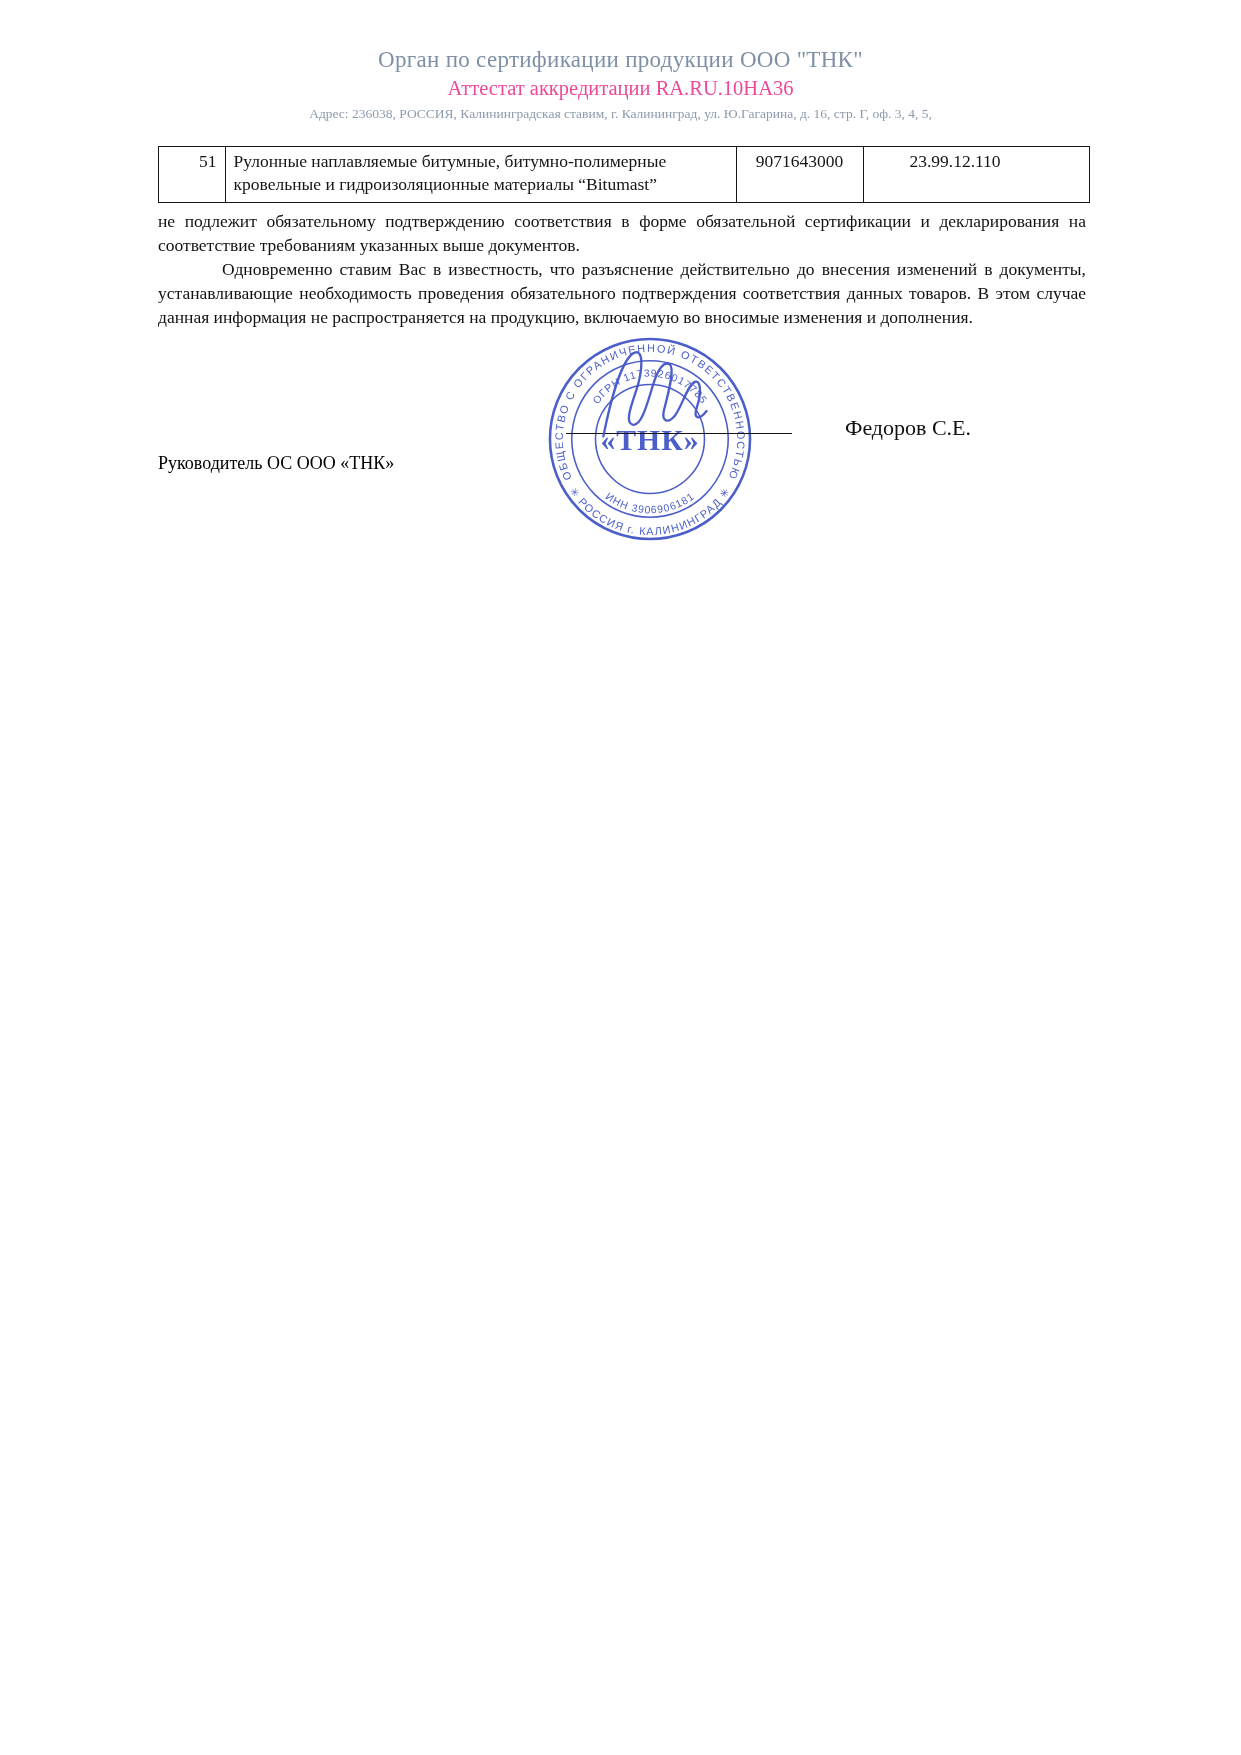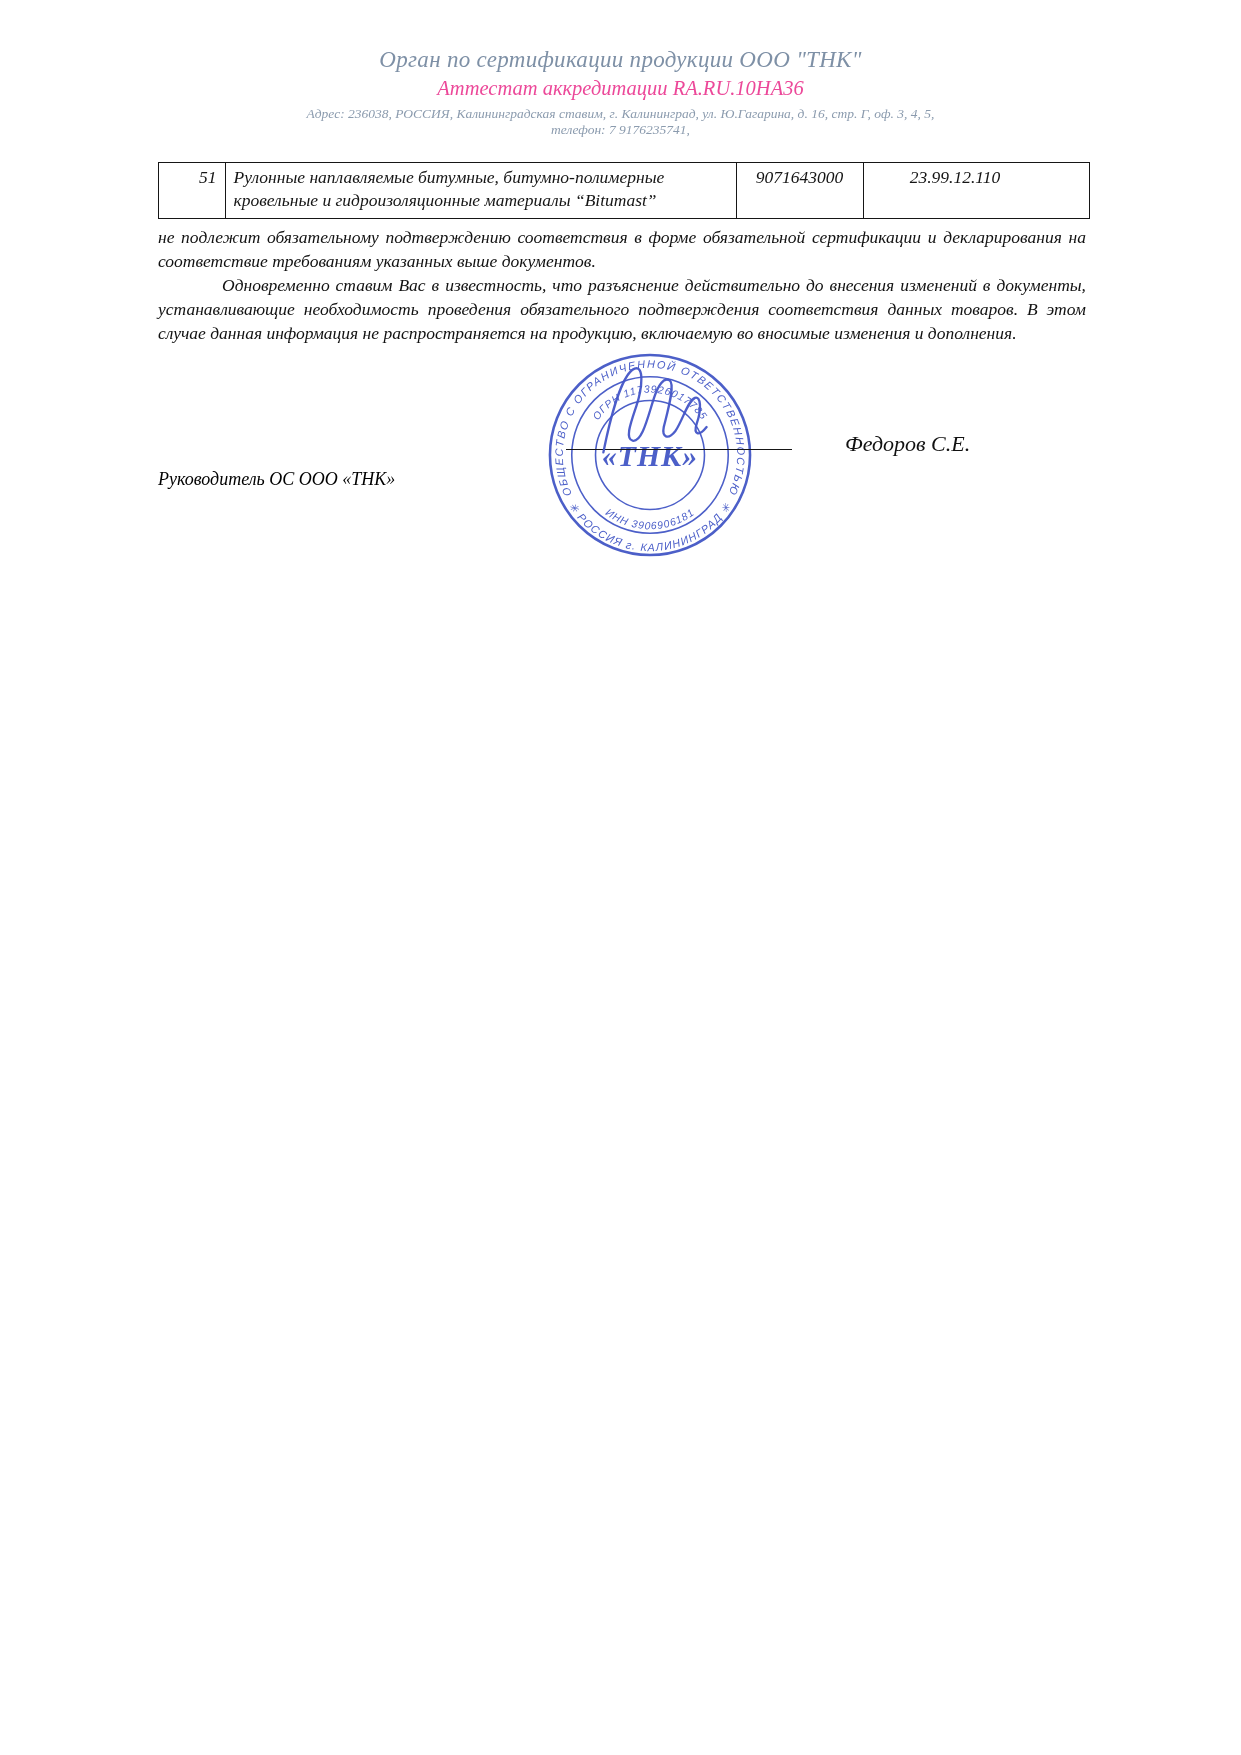--- a/index.html
+++ b/index.html
@@ -4,21 +4,20 @@
 <style>
   * { margin:0; padding:0; box-sizing:border-box; }
   html, body { background:#ffffff; }
   .page {
     position:relative;
     width:1241px; height:1245px;
     background:#ffffff;
     font-family:"Liberation Serif", serif;
     color:#151515;
     overflow:hidden;
-    font-style:italic;
   }
   
   .letterhead { text-align:center; padding-top:46px; }
   .org-title   { font-size:23px; line-height:27px; color:#7e90a6; font-weight:400; letter-spacing:.3px; }
   .accred      { font-size:20.5px; line-height:24px; color:#ec4899; margin-top:3px; }
   .contact     { font-size:13.5px; line-height:16px; color:#8b9bae; }
   .contact.first { margin-top:6px; }
 
   
   .doc-table { border-collapse:collapse; margin:24px 0 0 158px; table-layout:fixed; }
@@ -47,21 +46,20 @@
 </style>
 </head>
 <body>
 
 <div class="page">
 
   <header class="letterhead">
     <div class="org-title">Орган по сертификации продукции ООО "ТНК"</div>
     <div class="accred">Аттестат аккредитации RA.RU.10НА36</div>
     <div class="contact first">Адрес: 236038, РОССИЯ, Калининградская ставим, г. Калининград, ул. Ю.Гагарина, д. 16, стр. Г, оф. 3, 4, 5,</div>
-    <div class="contact">телефон: 7 9176235741,</div>
   </header>
 
   <table class="doc-table">
     <tbody>
       <tr>
         <td class="c-num">51</td>
         <td class="c-desc">Рулонные наплавляемые битумные, битумно-полимерные кровельные и гидроизоляционные материалы “Bitumast”</td>
         <td class="c-code1">9071643000</td>
         <td class="c-code2">23.99.12.110</td>
       </tr>

